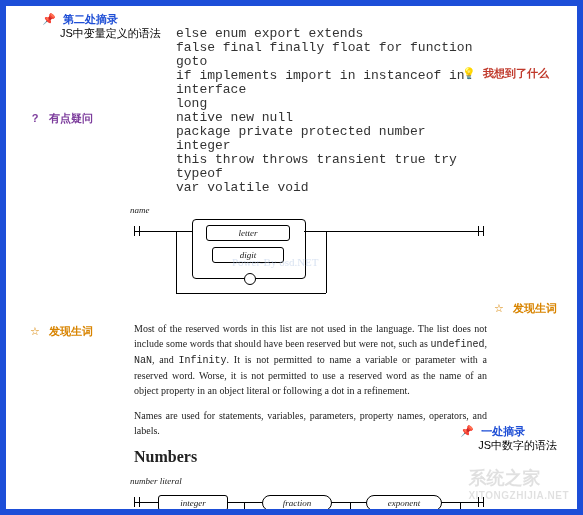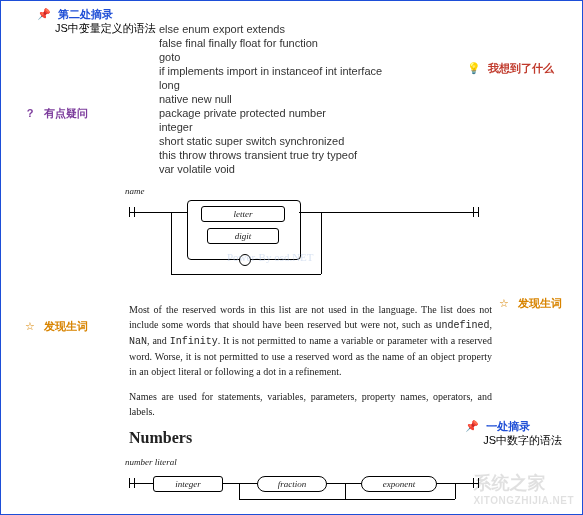--- a/index.html
+++ b/index.html
@@ -1,27 +1,27 @@
 <!DOCTYPE html>
 <html><head>
 <meta charset="utf-8">
 <style>
 html,body{margin:0;padding:0;font-family:Georgia,serif;font-size:10px;color:#222;background:#fff}
-.page{position:relative;width:583px;height:515px;overflow:hidden;border:1px solid #1d4ed8;box-sizing:border-box}
+.page{position:relative;width:583px;height:515px;overflow:hidden;border:6px solid #1d4ed8;box-sizing:border-box}
 .annot{position:absolute;font-family:"SimSun","Microsoft YaHei",sans-serif;font-size:11px;line-height:14px}
 .annot .icon{display:inline-block;width:14px;text-align:center;margin-right:4px}
 .annot .title{font-weight:bold}
 .annot .sub{color:#000;font-weight:normal}
 .blue{color:#1f4fd6}
 .purple{color:#7c3c9c}
 .orange{color:#d88400}
 .red{color:#c0392b}
 .content{margin-left:128px;margin-right:90px;padding-top:6px}
 .jshdr{font-family:"SimSun",sans-serif;font-size:11px;color:#000;margin-bottom:3px}
-.codelist{font-family:Liberation Sans, sans-serif;font-size:11px;line-height:14px;color:#333;margin-left:30px}
+.codelist{font-family:Liberation Mono, monospace;font-size:13px;line-height:14px;color:#333;margin-left:42px}
 .dlabel{font-style:italic;font-size:9px;margin-top:10px;margin-bottom:2px;margin-left:-4px}
 .railbox{position:relative;height:90px;margin-bottom:14px}
 .para{font-size:10px;line-height:15px;text-align:justify;margin-bottom:10px}
 .mono{font-family:"Courier New",monospace}
 h2.sec{font-family:Georgia,serif;font-size:16px;font-weight:bold;margin:6px 0 8px 0}
 .railbox2{position:relative;height:40px;margin-bottom:10px}
 .nodebox{position:absolute;border:1px solid #000;background:#fff;font-style:italic;font-size:9px;text-align:center;box-sizing:border-box;padding:2px 0}
 .bar{position:absolute;background:#000}
 .tick{position:absolute;width:1px;height:10px;background:#000}
 .circ{position:absolute;width:10px;height:10px;border:1px solid #000;border-radius:50%;background:#fff}
@@ -72,21 +72,20 @@
 
     <div class="codelist" id="codelist">
         <div>else enum export extends</div>
         <div>false final finally float for function</div>
         <div>goto</div>
         <div>if implements import in instanceof int interface</div>
         <div>long</div>
         <div>native new null</div>
         <div>package private protected number</div>
         <div>integer</div>
-        <div>short static super switch synchronized</div>
         <div>this throw throws transient true try typeof</div>
         <div>var volatile void</div>
       </div>
 
     <div class="dlabel">name</div>
     <div class="railbox">
 
       <div class="bar" style="left:0;top:14px;height:1px;width:350px"></div>
       <div class="tick" style="left:0;top:9px"></div>
       <div class="tick" style="left:5px;top:9px"></div>

